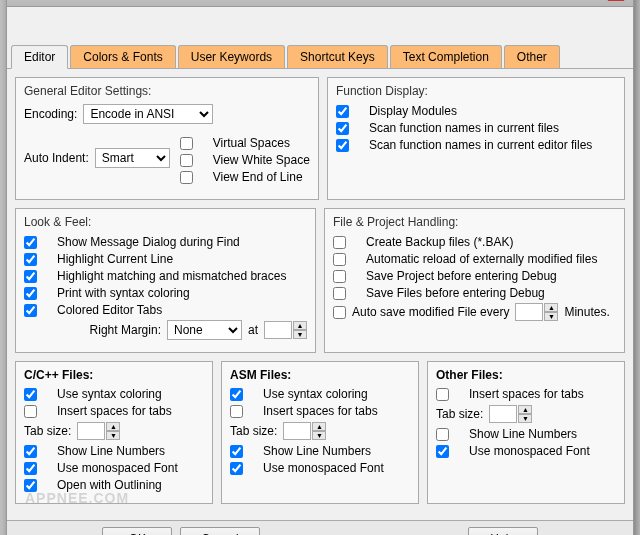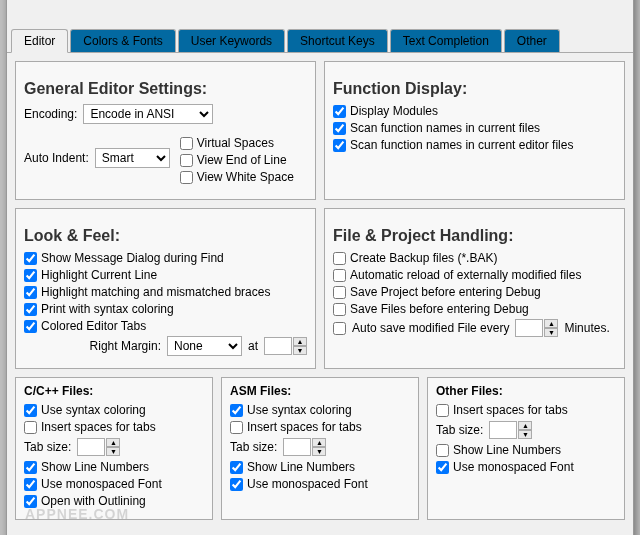--- a/index.html
+++ b/index.html
@@ -54,21 +54,21 @@
       background: #f0f0f0;
       display: flex;
       border-bottom: 1px solid #aaa;
       padding: 4px 4px 0 4px;
       margin-top: 34px;
     }
     .tab {
       padding: 4px 12px;
       border: 1px solid #aaa;
       border-bottom: none;
-      background: #0369a1;
+      background: #fdba74;
       cursor: pointer;
       margin-right: 2px;
       font-size: 12px;
       border-radius: 3px 3px 0 0;
     }
     .tab.active {
       background: #f0f0f0;
       border-bottom: 1px solid #f0f0f0;
       margin-bottom: -1px;
       z-index: 1;
@@ -78,25 +78,24 @@
       padding: 8px;
     }
     .section {
       border: 1px solid #aaa;
       margin-bottom: 8px;
       padding: 6px 8px 8px 8px;
       position: relative;
       background: #f8f8f8;
     }
     .section-title {
-      font-weight: bold;
-      font-size: 16px;
+      font-weight: normal;
+      font-size: 12px;
       color: #333;
       margin-bottom: 6px;
-      margin-top: 12px;
     }
     .two-col {
       display: flex;
       gap: 8px;
     }
     .col-half {
       flex: 1;
     }
     .row {
       display: flex;
@@ -104,21 +103,21 @@
       margin-bottom: 4px;
       gap: 6px;
     }
     .row label {
       white-space: nowrap;
     }
     .checkbox-row {
       display: flex;
       align-items: center;
       margin-bottom: 3px;
-      gap: 4px;
+      gap: 20px;
     }
     input[type="checkbox"] {
       width: 13px;
       height: 13px;
       margin: 0;
       cursor: pointer;
     }
     select {
       border: 1px solid #aaa;
       background: white;
@@ -241,25 +240,25 @@
           <select class="indent-select">
             <option>Smart</option>
           </select>
           <div style="display:flex;flex-direction:column;margin-left:4px;margin-top:8px;">
             <div class="checkbox-row">
               <input type="checkbox" style="">
               <label>Virtual Spaces</label>
             </div>
             <div class="checkbox-row">
               <input type="checkbox" style="">
-              <label>View End of Line</label>
+              <label>View White Space</label>
             </div>
             <div class="checkbox-row">
               <input type="checkbox" style="">
-              <label>View White Space</label>
+              <label>View End of Line</label>
             </div>
           </div>
         </div>
       </div>
 
       <div class="section col-half">
         <div class="section-title">Function Display:</div>
         <div class="checkbox-row">
           <input type="checkbox" checked="" style="">
           <label>Display Modules</label>

